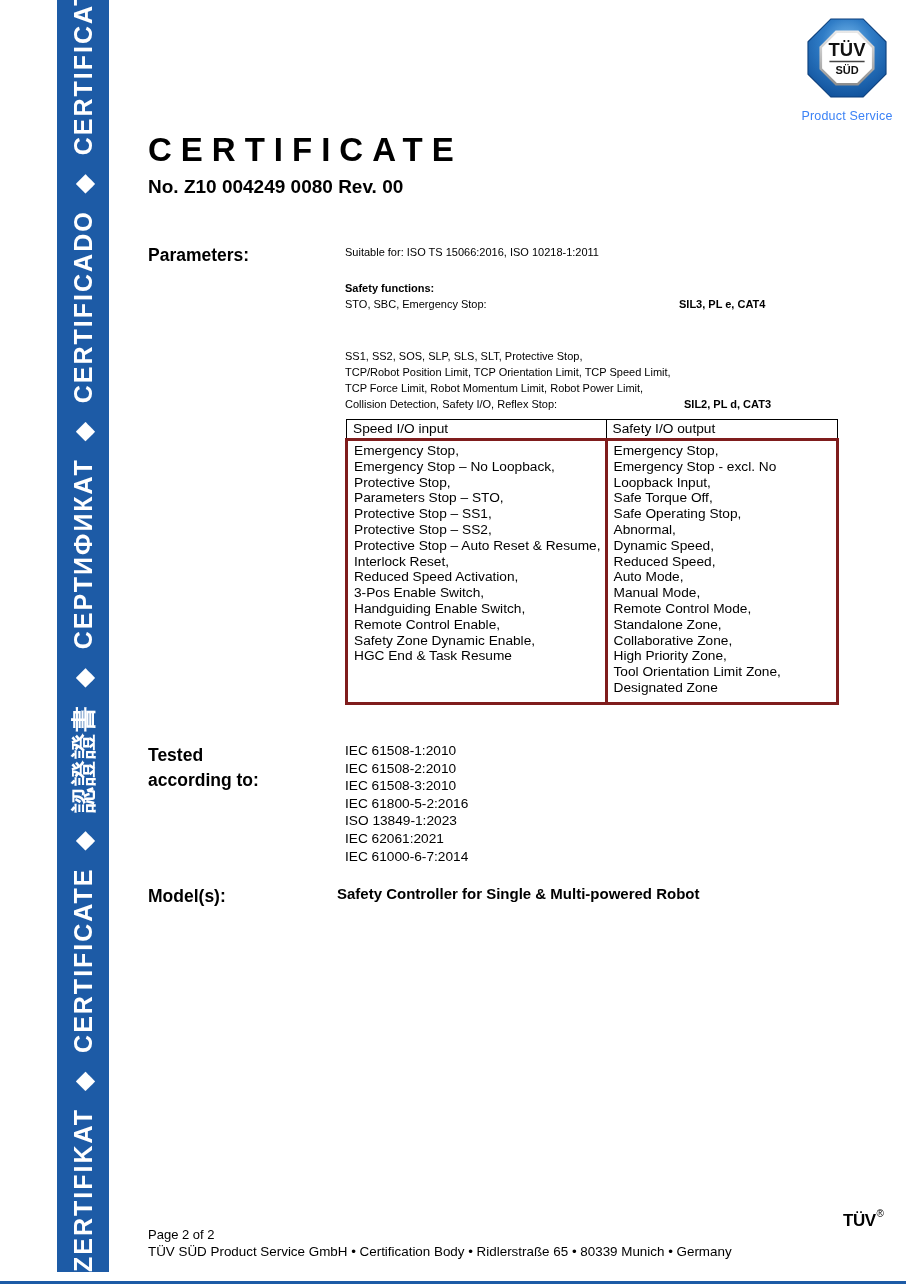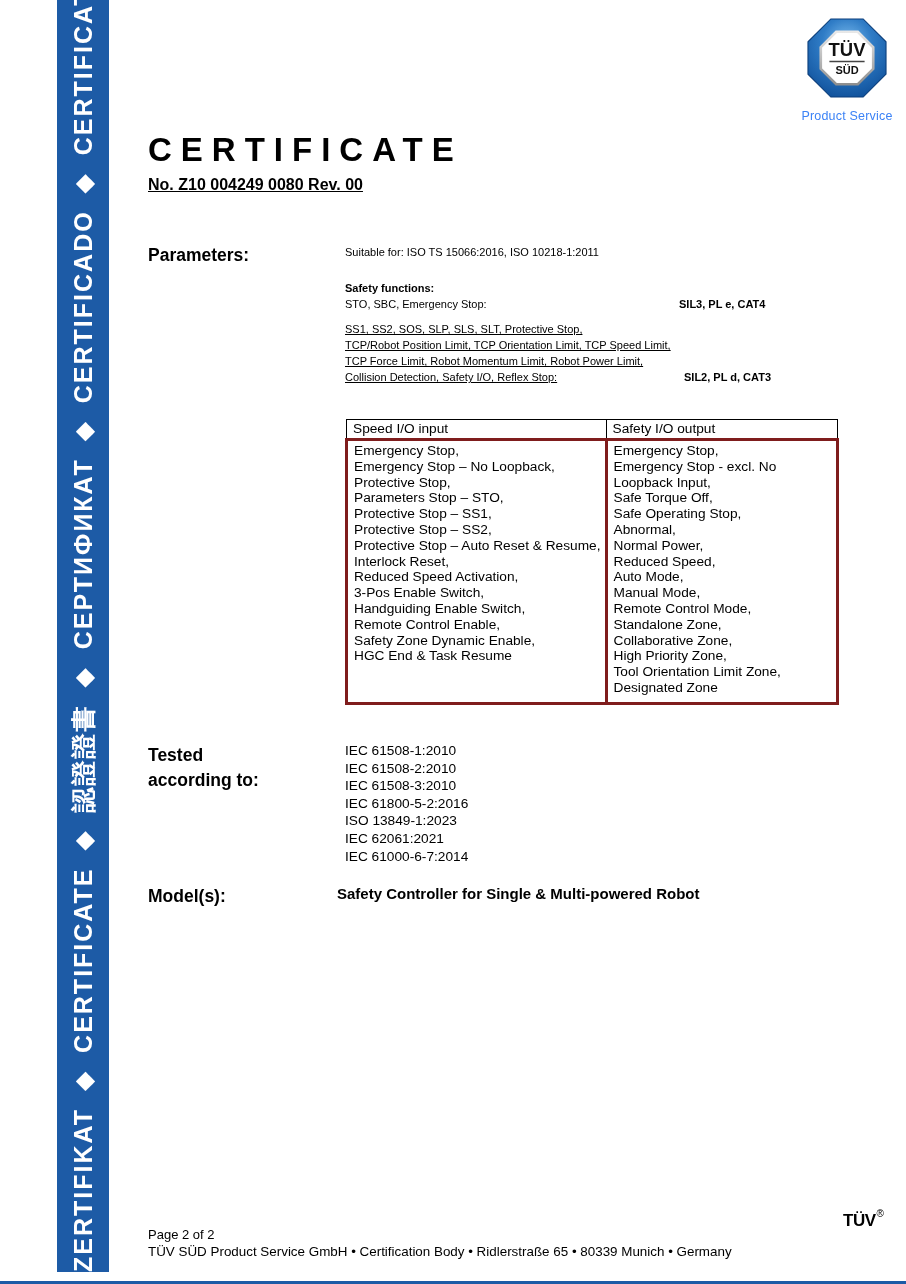--- a/index.html
+++ b/index.html
@@ -44,21 +44,21 @@
   
   .logo-block { position: absolute; left: 799px; top: 14px; width: 96px; text-align: center; }
   .logo-caption { margin-top: 3px; font-size: 12.5px; color: #3b82f6; letter-spacing: 0.2px; }
   
   .title {
     position: absolute; left: 148px; top: 131px;
     font-size: 33px; font-weight: bold; letter-spacing: 9px;
   }
   .cert-no {
     position: absolute; left: 148px; top: 176px;
-    font-size: 16px; font-weight: bold; text-decoration: underline;
+    font-size: 19px; font-weight: bold;
   }
   
   .side-label { position: absolute; left: 148px; font-size: 17.5px; font-weight: bold; line-height: 25px; }
   
   .body-text { position: absolute; left: 345px; font-size: 11px; line-height: 16px; }
   .bold { font-weight: bold; }
   .rating { position: absolute; font-weight: bold; white-space: nowrap; }
   
   .io-table {
     position: absolute; left: 345px; top: 419px;
@@ -131,21 +131,21 @@
 
   <div class="body-text" style="top:244px;">Suitable for: ISO TS 15066:2016, ISO 10218-1:2011</div>
 
   <div class="body-text bold" style="top:280px;">Safety functions:</div>
 
   <div class="body-text" style="top:296px; width:494px;">
     <span>STO, SBC, Emergency Stop:</span>
     <span class="rating" style="left:334px; top:0;">SIL3, PL e, CAT4</span>
   </div>
 
-  <div class="body-text" style="top:321px; width:494px; position:absolute;text-decoration:underline;">
+  <div class="body-text" style="top:348px; width:494px; position:absolute;">
     <div>
         <div>SS1, SS2, SOS, SLP, SLS, SLT, Protective Stop,</div>
         <div>TCP/Robot Position Limit, TCP Orientation Limit, TCP Speed Limit,</div>
         <div>TCP Force Limit, Robot Momentum Limit, Robot Power Limit,</div>
         <div>Collision Detection, Safety I/O, Reflex Stop:</div>
       </div>
     <span class="rating" style="left:339px; top:48px;">SIL2, PL d, CAT3</span>
   </div>
 
   <table class="io-table">
@@ -172,21 +172,21 @@
             <div>Remote Control Enable,</div>
             <div>Safety Zone Dynamic Enable,</div>
             <div>HGC End &amp; Task Resume</div>
           </td>
         <td>
             <div>Emergency Stop,</div>
             <div>Emergency Stop - excl. No Loopback Input,</div>
             <div>Safe Torque Off,</div>
             <div>Safe Operating Stop,</div>
             <div>Abnormal,</div>
-            <div>Normal Power,</div>
+            <div>Dynamic Speed,</div>
             <div>Reduced Speed,</div>
             <div>Auto Mode,</div>
             <div>Manual Mode,</div>
             <div>Remote Control Mode,</div>
             <div>Standalone Zone,</div>
             <div>Collaborative Zone,</div>
             <div>High Priority Zone,</div>
             <div>Tool Orientation Limit Zone,</div>
             <div>Designated Zone</div>
           </td>

